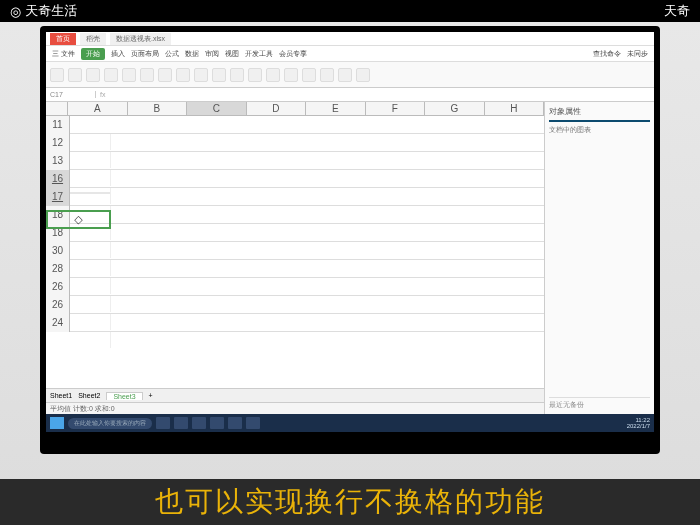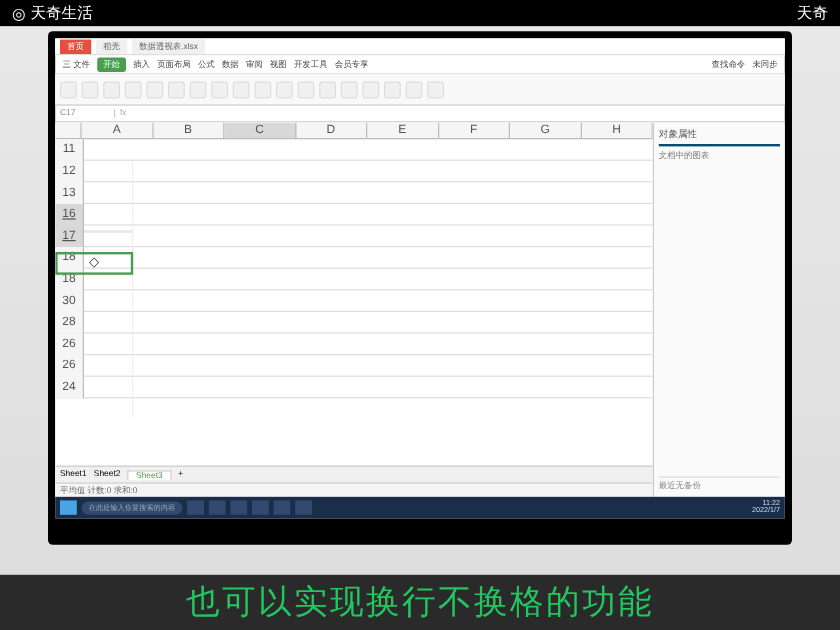--- a/index.html
+++ b/index.html
@@ -36,21 +36,21 @@
     .side-panel { width: 110px; border-left: 1px solid #ccc; background: #fafafa; padding: 4px; font-size: 7px; color: #777; display: flex; flex-direction: column; }
     .side-header { font-size: 8px; color: #555; padding-bottom: 3px; border-bottom: 2px solid #0c4a6e; }
     .side-body { flex: 1; }
     .side-footer { font-size: 7px; padding-top: 2px; border-top: 1px solid #ddd; color: #888; }
     .sheet-tabs { display: flex; align-items: center; background: #f0f0f0; border-top: 1px solid #ccc; height: 14px; font-size: 7px; padding: 0 4px; gap: 6px; }
     .tab-active { background: #fff; border: 1px solid #ccc; border-bottom: none; padding: 0 6px; color: #4a9e4f; }
     .status-bar { background: #f5f5f5; border-top: 1px solid #ccc; height: 12px; font-size: 7px; color: #666; padding: 0 4px; display: flex; align-items: center; }
     .taskbar { background: #1a2e4a; height: 18px; display: flex; align-items: center; padding: 0 4px; gap: 4px; }
     .task-icon { width: 14px; height: 12px; background: #334a6e; border-radius: 1px; }
     .task-start { width: 14px; height: 12px; background: #4aa5e8; }
-    .subtitle-bar { position: absolute; bottom: 0; left: 0; right: 0; background: #2a2a2a; color: #22c55e; text-align: center; font-size: 28px; padding: 4px 0; letter-spacing: 2px; }
+    .subtitle-bar { position: absolute; bottom: 0; left: 0; right: 0; background: #2a2a2a; color: #eab308; text-align: center; font-size: 28px; padding: 4px 0; letter-spacing: 2px; }
   </style>
 </head>
 <body>
 
 <div class="black-bar">
   <div class="logo-area">
     <span>◎</span>
     <span>天奇生活</span>
   </div>
   <div>天奇</div>

